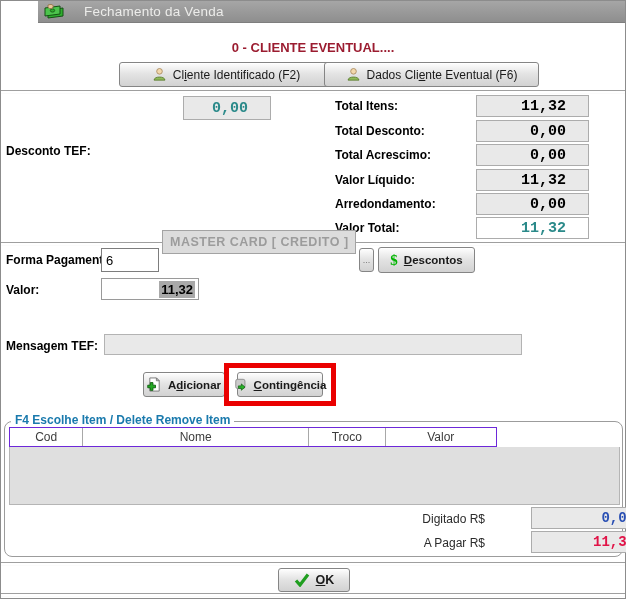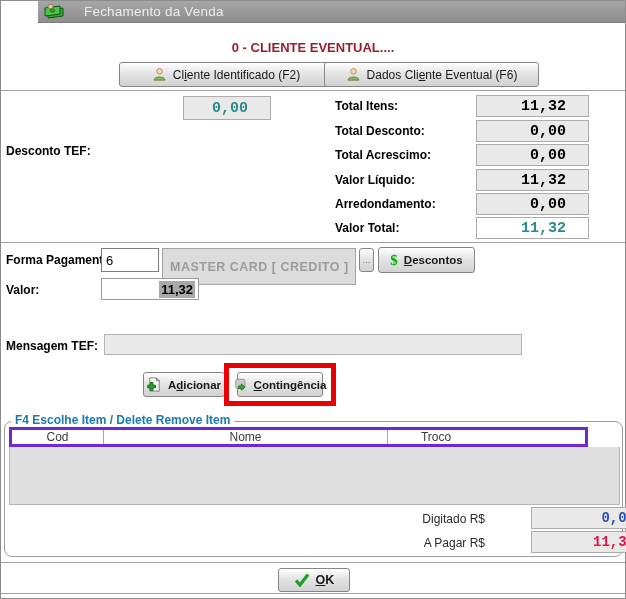--- a/index.html
+++ b/index.html
@@ -41,22 +41,22 @@
   .valor-sel{background:#a9a9a9;color:#000;font-weight:bold;font-size:13px;padding:1px 2px;}
   .msgfield{position:absolute;background:#e9e9e9;border:1px solid #b3b3b3;box-sizing:border-box;}
 
   .redrect{position:absolute;left:223px;top:362px;width:112px;height:43px;
     border:5px solid #EA0000;box-sizing:border-box;}
 
   .groupbox{position:absolute;left:3px;top:420px;width:619px;height:136px;
     border:1px solid #9c9c9c;border-radius:8px;box-sizing:border-box;}
   .legend{position:absolute;left:6px;top:-9px;background:#fff;padding:0 4px;
     font-size:12px;font-weight:bold;color:#1A7AAD;}
-  .thead{position:absolute;left:4px;top:5px;width:579px;height:20px;display:flex;
-    border:3px solid #6d28d9;box-sizing:border-box;}
+  .thead{position:absolute;left:4px;top:5px;width:488px;height:20px;display:flex;
+    border:1px solid #6d28d9;box-sizing:border-box;}
   .th{background:#fff;border-right:1px solid #a8a8a8;display:flex;align-items:center;
     justify-content:center;font-size:12px;color:#3c3c3c;box-sizing:border-box;}
   .th:last-child{border-right:none;}
   .tbody{position:absolute;left:4px;top:25px;width:611px;height:58px;
     background:#dfdfdf;border:1px solid #b5b5b5;border-top:none;box-sizing:border-box;}
 
   .sumlbl{position:absolute;font-size:12px;color:#2b2b2b;text-align:right;}
   .sumbox{height:22px;width:127px;left:484px;font-size:14px;}
   .sumbox.blue{color:#2A50B4;}
   .sumbox.red{color:#E11448;}
@@ -119,21 +119,21 @@
     <div class="lbl" style="left:334px;top:196px;">Arredondamento:</div>
     <div class="valbox" style="left:433px;top:192px;width:113px;height:22px;">0,00</div>
     <div class="lbl" style="left:334px;top:220px;">Valor Total:</div>
     <div class="valbox white teal" style="left:433px;top:216px;width:113px;height:22px;">11,32</div>
   </div>
 
   <div class="hr" style="top:241px;"></div>
 
   <div class="lbl" style="left:5px;top:252px;">Forma Pagamento:</div>
   <div class="input" style="left:100px;top:247px;width:58px;height:24px;">6</div>
-  <div class="combo" style="left:161px;top:247px;width:194px;height:37px;">MASTER CARD [ CREDITO ]</div>
+  <div class="combo" style="left:161px;top:229px;width:194px;height:24px;">MASTER CARD [ CREDITO ]</div>
   <div class="btn" style="left:358px;top:247px;width:15px;height:24px;font-size:9px;color:#777;">...</div>
   <div class="btn bold" style="left:377px;top:246px;width:97px;height:26px;">
     <span class="icon" style="color:#00B400;font-weight:bold;font-size:15px;font-family:'Liberation Serif',serif;">$</span>
     <span><span class="hk">D</span><span>escontos</span></span>
   </div>
 
   <div class="lbl" style="left:5px;top:282px;">Valor:</div>
   <div class="input valor-input" style="left:100px;top:277px;width:98px;height:22px;">
     <span class="valor-sel">11,32</span>
   </div>
@@ -164,20 +164,21 @@
   </div>
 
 
   <div class="groupbox">
     <div class="legend">F4 Escolhe Item / Delete Remove Item</div>
 
     <div class="thead">
       <div class="th" style="width:92px;">Cod</div>
       <div class="th" style="width:284px;">Nome</div>
       <div class="th" style="width:96px;">Troco</div>
+      <div class="th" style="width:139px;">Valor</div>
     </div>
     <div class="tbody"></div>
 
     <div class="sumlbl" style="left:290px;top:90px;width:190px;">Digitado  R$</div>
     <div class="valbox sumbox blue" style="top:85px;">0,00</div>
 
     <div class="sumlbl" style="left:290px;top:114px;width:190px;">A Pagar  R$</div>
     <div class="valbox sumbox red" style="top:109px;">11,32</div>
   </div>
 

